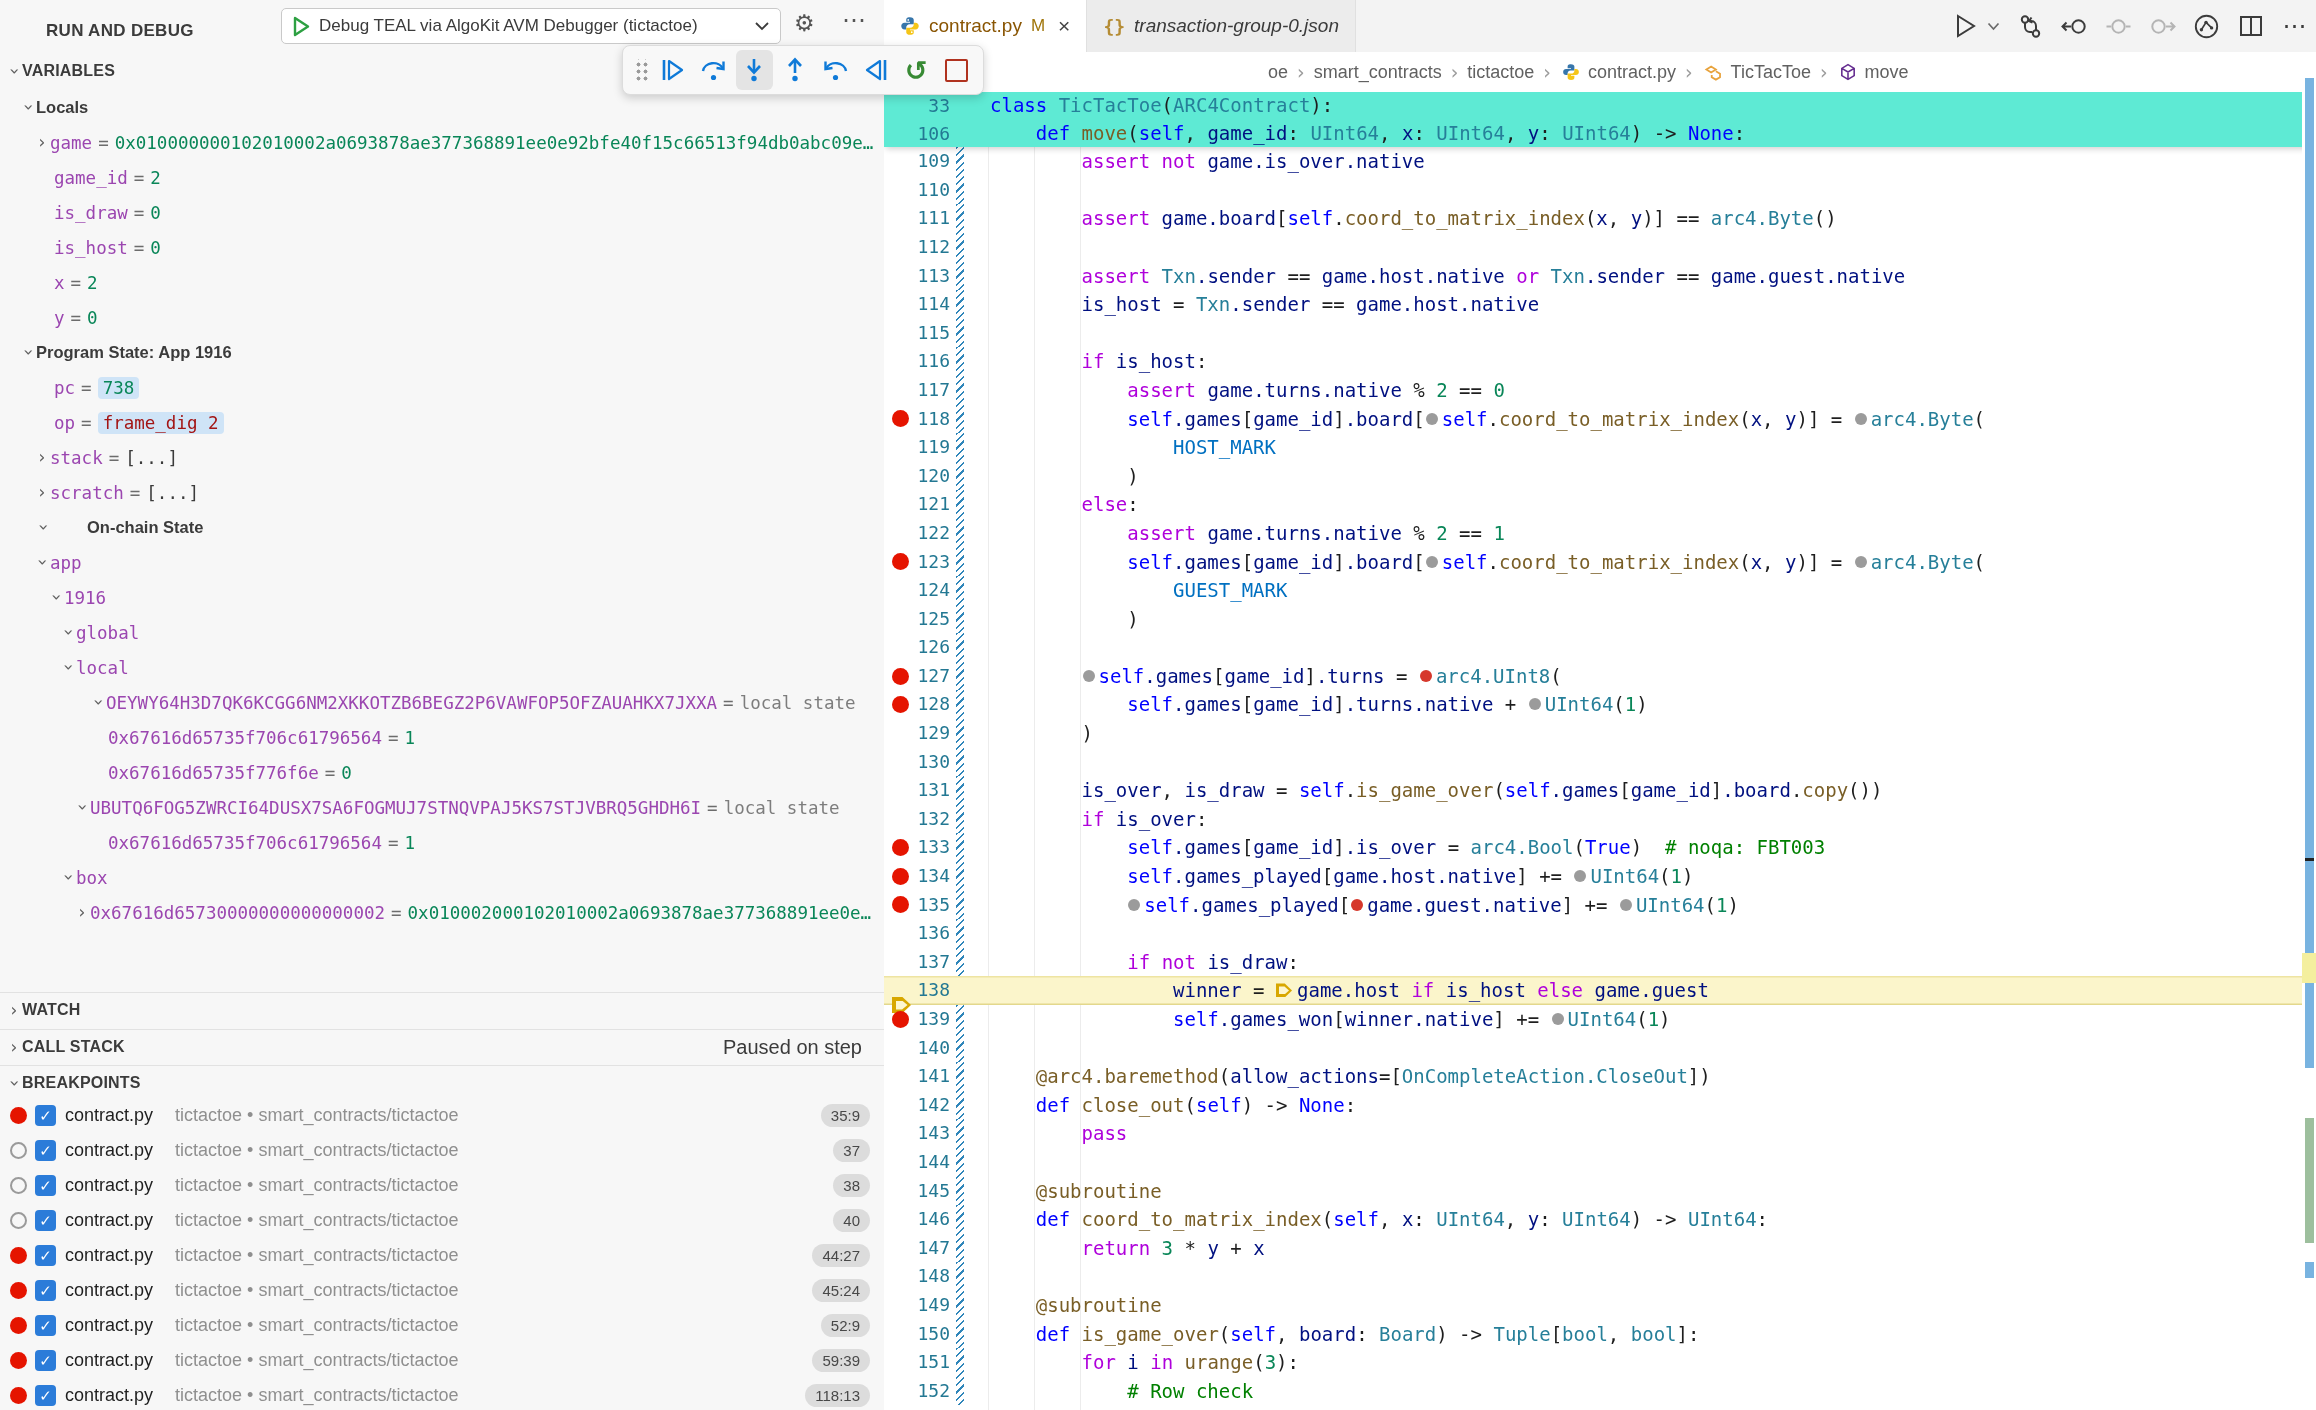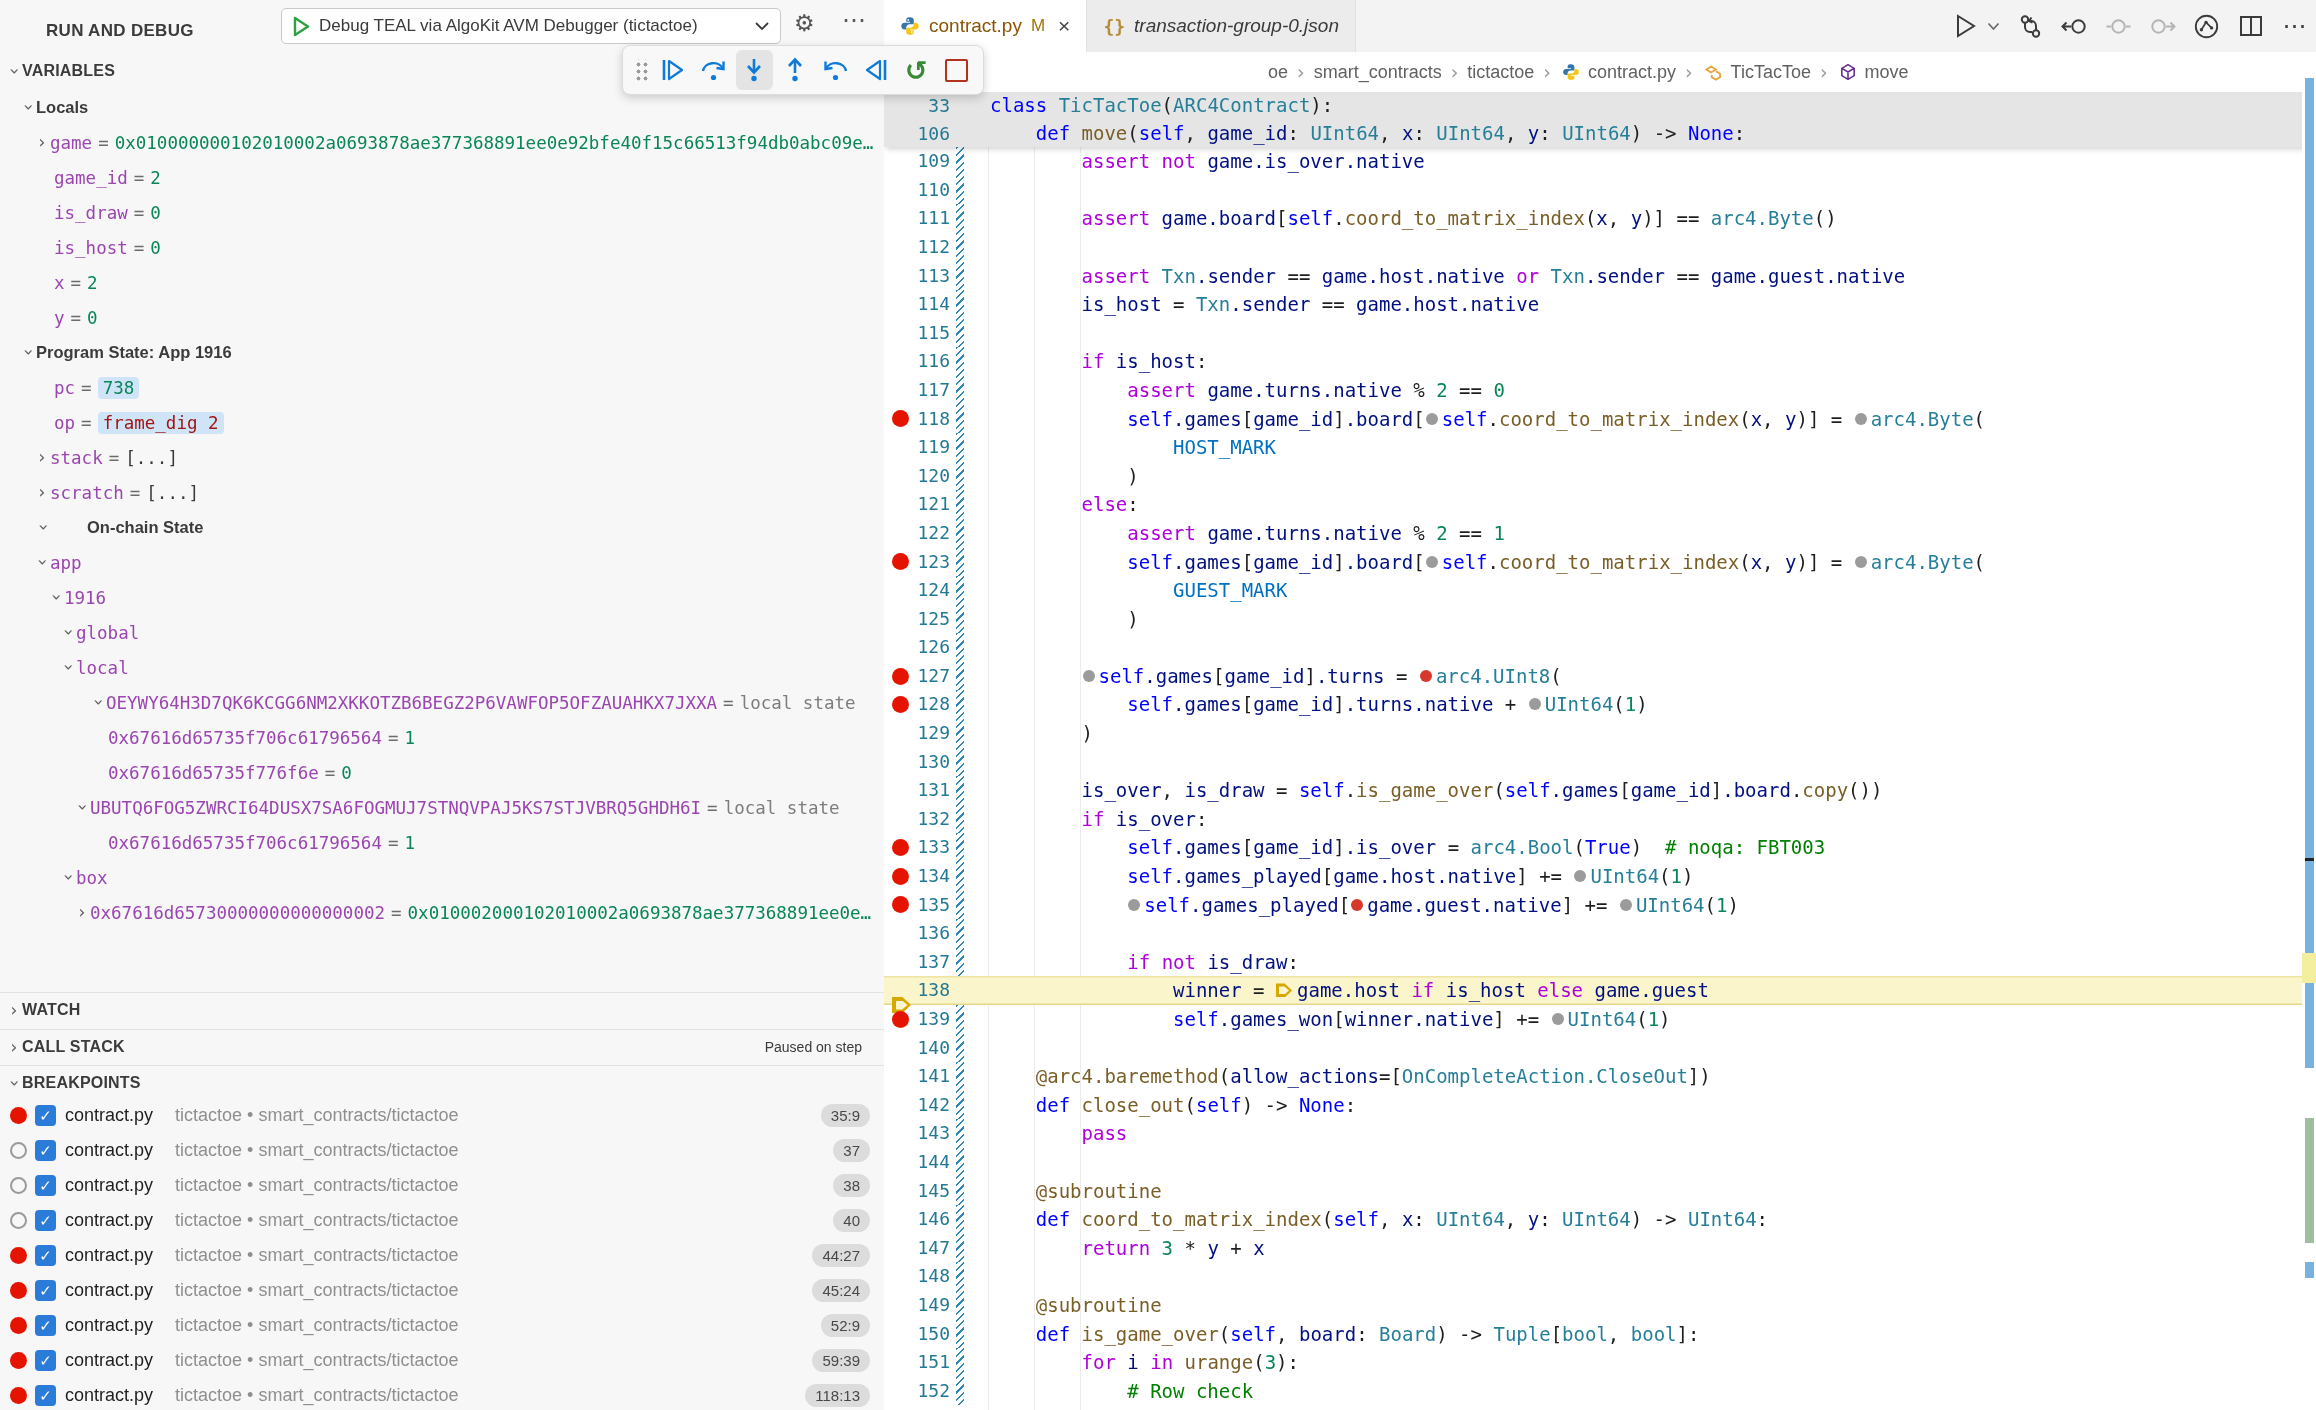--- a/index.html
+++ b/index.html
@@ -39,21 +39,21 @@
 
   .bp-rows{position:absolute;left:0;top:1098px;width:884px;}
   .bprow{height:35px;display:flex;align-items:center;font-size:18px;color:#2b2b2b;}
   .bpr-dot{flex:none;width:17px;height:17px;border-radius:50%;background:#e51400;margin:0 8px 0 10px;}
   .bpr-dot.hollow{background:transparent;border:2px solid #9a9a9a;width:13px;height:13px;}
   .cbx{flex:none;width:21px;height:21px;border-radius:4px;background:#2b7cd9;color:#fff;font-size:15px;
     display:flex;align-items:center;justify-content:center;margin-right:9px;}
   .bpr-file{color:#1f1f1f;margin-right:22px;}
   .bpr-path{color:#8f8f8f;flex:1;white-space:nowrap;overflow:hidden;}
   .badge{flex:none;background:#dcdcdc;color:#484848;font-size:15px;border-radius:12px;padding:3px 10px;margin-right:14px;}
-  .paused{position:absolute;right:22px;font-size:14px;color:#3b3b3b;}
+  .paused{position:absolute;right:22px;font-size:20px;color:#3b3b3b;}
 
   
   .tabbar{position:absolute;left:884px;top:0;width:1432px;height:52px;background:#f3f3f3;display:flex;}
   .tab{height:52px;display:flex;align-items:center;padding:0 16px;gap:9px;box-sizing:border-box;
     border-right:1px solid #e0e0e0;font-size:19px;}
   .tab.active{background:#fff;}
   .tab.preview{background:#ececec;font-style:italic;color:#3b3b3b;}
   .tab-title-mod{color:#895503;}
   .mod-m{color:#a1760b;font-size:17px;}
   .tab-close{color:#444;font-size:21px;margin-left:4px;}
@@ -75,21 +75,21 @@
   .dbtn.active{background:#e4e4e4;}
   .grip{width:14px;height:22px;background-image:radial-gradient(#9a9a9a 1.9px,transparent 2.1px);
     background-size:7px 7px;background-position:1px 2px;}
   .restart-glyph{font-size:27px;color:#388a34;font-weight:bold;font-family:"DejaVu Sans",sans-serif;line-height:1;}
   .stop-sq{width:19px;height:19px;border:2.5px solid #b0321f;border-radius:2px;}
 
   
   .editor{position:absolute;left:884px;top:92px;width:1432px;height:1318px;background:#fff;overflow:hidden;}
   .guide{position:absolute;top:55px;bottom:0;width:1px;background:#ececec;}
   .codebody{position:absolute;left:0;top:55.2px;width:1432px;}
-  .stickywrap{position:absolute;left:0;top:0;width:1432px;background:#e5e5e5;z-index:10;
+  .stickywrap{position:absolute;left:0;top:0;width:1432px;background:#5eead4;z-index:10;
     box-shadow:0 4px 6px -2px rgba(0,0,0,.18);}
   .cl{position:relative;display:flex;height:28.6px;line-height:28.6px;
     font-family:"DejaVu Sans Mono",monospace;font-size:19px;}
   .stickywrap .cl{height:27.5px;line-height:27.5px;}
   .cl .g1{flex:none;width:28px;position:relative;}
   .bpdot{position:absolute;right:3px;top:50%;margin-top:-8.5px;width:17px;height:17px;border-radius:50%;background:#e51400;}
   .curarrow{position:absolute;right:1px;top:50%;margin-top:-8px;width:19px;height:16px;background:#d8a700;
     clip-path:polygon(0 0,55% 0,100% 50%,55% 100%,0 100%);}
   .curarrow i{position:absolute;left:3.5px;top:3.5px;width:12px;height:9px;background:#fdf6cf;
     clip-path:polygon(0 0,55% 0,100% 50%,55% 100%,0 100%);}

